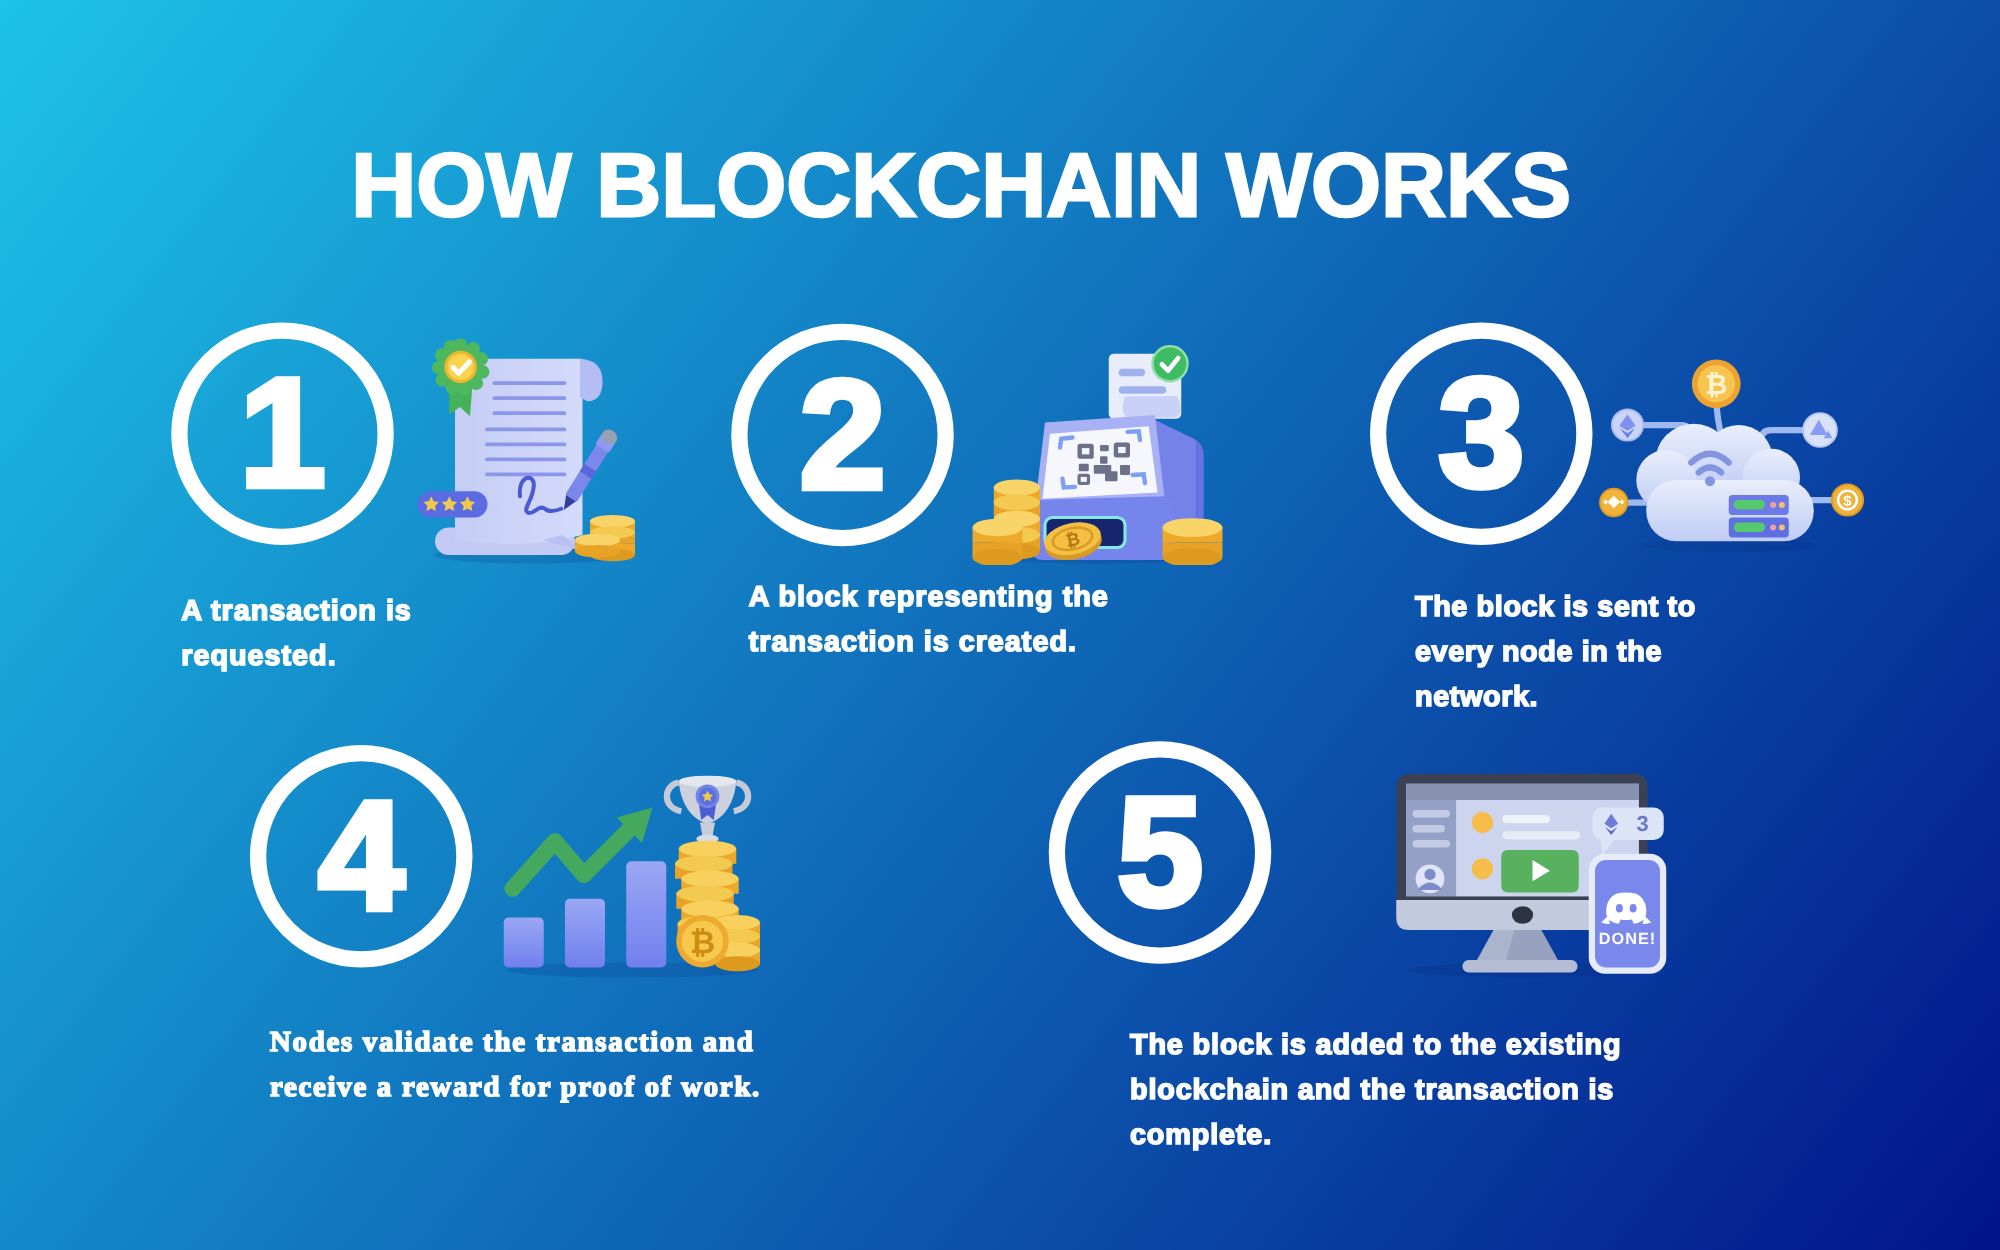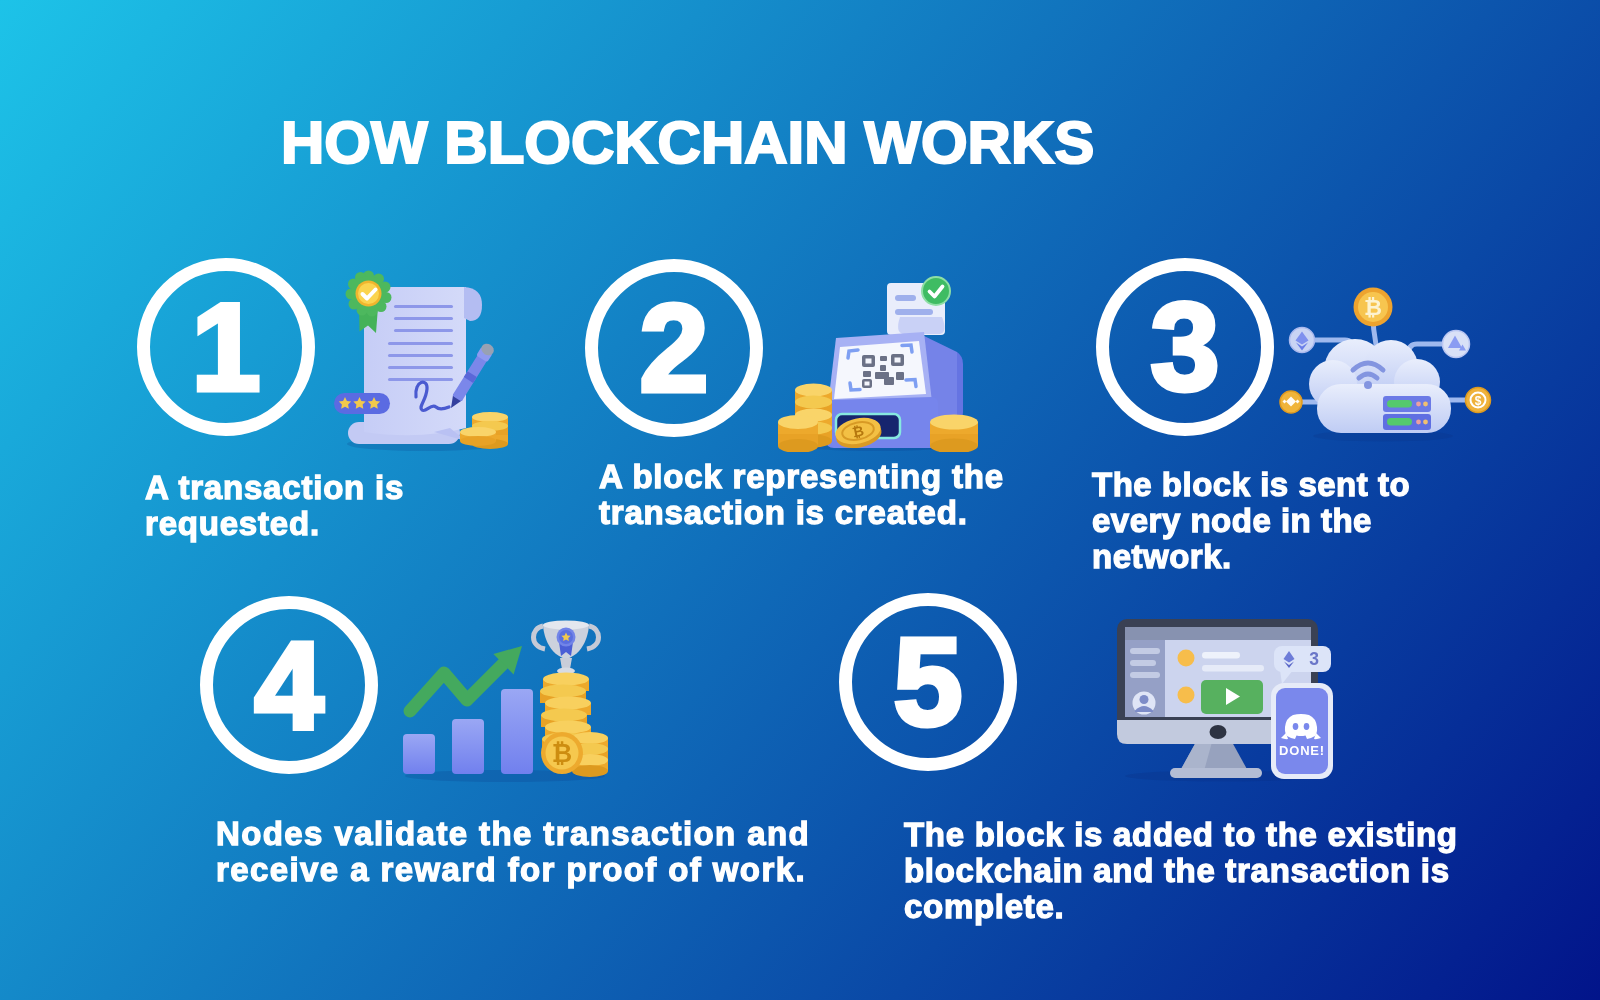--- a/index.html
+++ b/index.html
@@ -3,31 +3,31 @@
 <meta charset="utf-8">
 <style>
   html,body{margin:0;padding:0;}
   body{
     width:1600px;height:1000px;overflow:hidden;position:relative;
     background:linear-gradient(128deg,#1dc3e8 0%,#02148a 100%);
     font-family:"Liberation Sans",sans-serif;
   }
   .title{
     position:absolute;left:281px;top:113px;width:1100px;
-    font-size:60px;font-weight:bold;color:#fff;line-height:1;
+    font-size:72px;font-weight:bold;color:#fff;line-height:1;
     letter-spacing:0px;white-space:nowrap;-webkit-text-stroke:2.2px #fff;
   }
   .circ{
     position:absolute;width:152px;height:152px;border:13px solid #fff;border-radius:50%;
     display:flex;align-items:center;justify-content:center;
     color:#fff;font-weight:bold;font-size:124px;
     -webkit-text-stroke:5px #fff;
   }
   .txt{
-    position:absolute;color:#fff;font-weight:bold;font-size:33px;line-height:36px;
+    position:absolute;color:#fff;font-weight:bold;font-size:23px;line-height:36px;
     letter-spacing:0.5px;-webkit-text-stroke:1.3px #fff;
   }
 </style>
 </head>
 <body>
 <div class="title">HOW BLOCKCHAIN WORKS</div>
 
 <div class="circ" style="left:137px;top:258px;">
     <span>1</span>
   </div>
@@ -39,22 +39,22 @@
   </div>
 <div class="circ" style="left:200px;top:596px;">
     <span>4</span>
   </div>
 <div class="circ" style="left:839px;top:593px;">
     <span>5</span>
   </div>
 
 <div class="txt" style="left:145px;top:470px;letter-spacing:0.8px;">A transaction is<br>requested.</div>
 <div class="txt" style="left:599px;top:459px;letter-spacing:0.8px;">A block representing the<br>transaction is created.</div>
-<div class="txt" style="left:1092px;top:467px;">The block is sent to<br>every node in the<br>network.</div>
-<div class="txt" style="left:216px;top:816px;letter-spacing:1.4px;">Nodes validate the transaction and<br>receive a reward for proof of work.</div>
+<div class="txt" style="left:1132px;top:467px;">The block is sent to<br>every node in the<br>network.</div>
+<div class="txt" style="left:216px;top:816px;letter-spacing:1.4px;font-family:Liberation Serif, serif;">Nodes validate the transaction and<br>receive a reward for proof of work.</div>
 <div class="txt" style="left:904px;top:817px;letter-spacing:0.7px;">The block is added to the existing<br>blockchain and the transaction is<br>complete.</div>
 
 <div id="icon1" style="position:absolute;left:330px;top:260px;">
 <svg width="190" height="195" viewBox="0 0 190 195">
   <defs>
     <linearGradient id="paperg" x1="0" y1="0" x2="1" y2="0">
       <stop offset="0" stop-color="#c6cdf6"></stop>
           <stop offset="1" stop-color="#d4daf9"></stop>
     </linearGradient>
   </defs>

